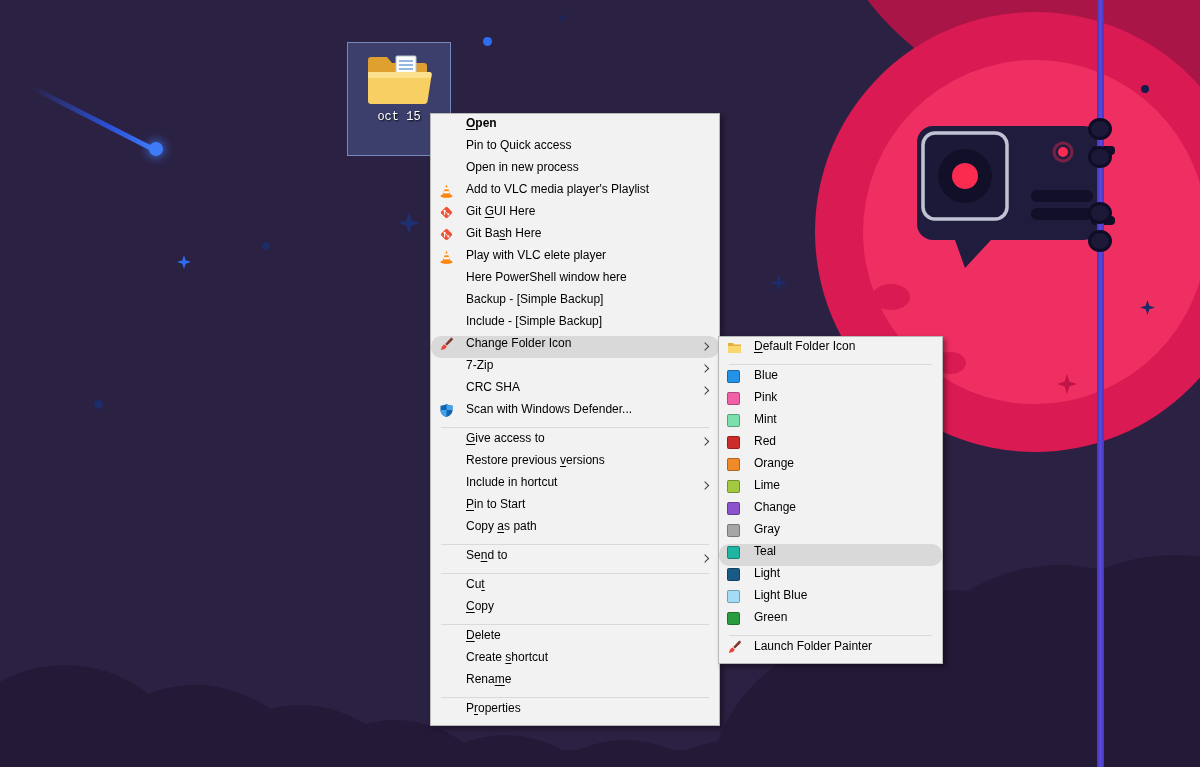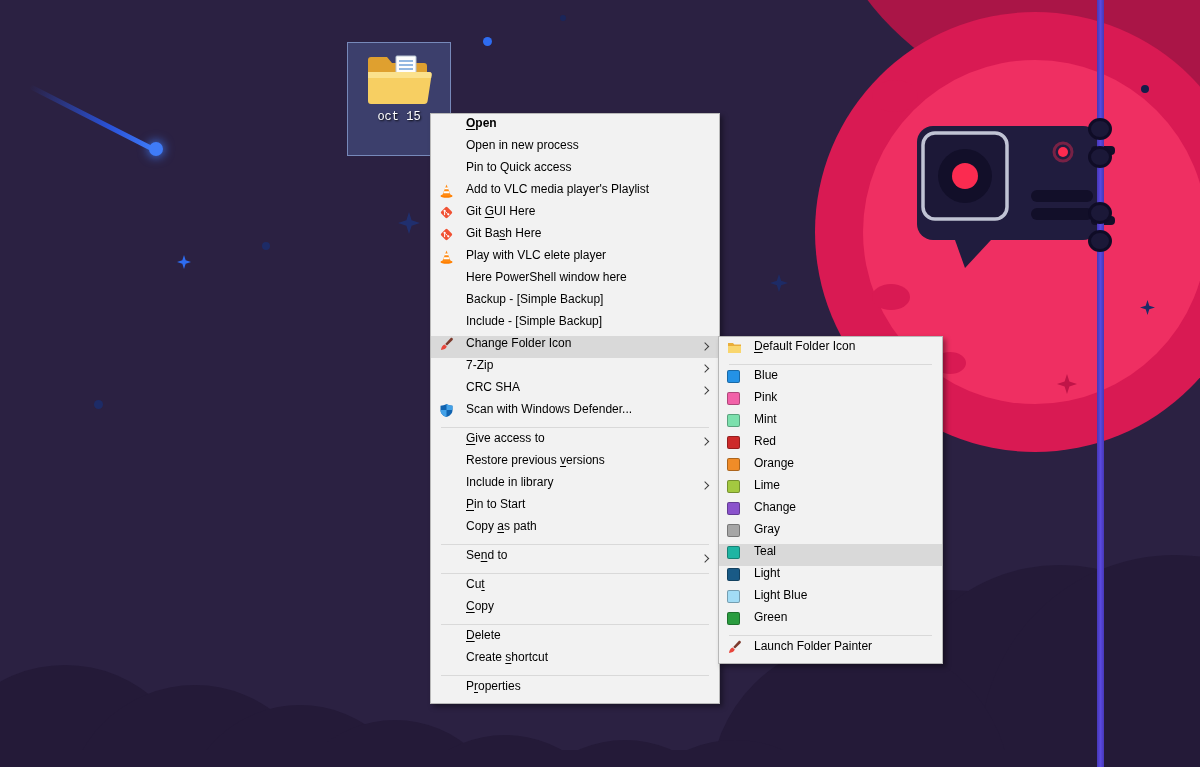--- a/index.html
+++ b/index.html
@@ -25,21 +25,21 @@
   .folder-item{position:absolute;left:347px;top:42px;width:104px;height:114px;z-index:5;
         background:rgba(96,128,200,.32);border:1px solid rgba(158,186,238,.6);
         display:flex;flex-direction:column;align-items:center;font-family:Liberation Mono, monospace;}
   .folder-item svg{margin-top:9px;}
   .folder-label{color:#fff;font-size:12px;margin-top:4px;text-shadow:1px 1px 2px rgba(0,0,0,.9);}
 
   
   .menu{position:absolute;background:var(--menu-bg,#f2f2f2);border:1px solid var(--menu-border,#b8b8b8);
         box-shadow:3px 3px 5px rgba(0,0,0,.38);padding:2px 0;font-size:12px;color:var(--menu-text,#000);}
   .menu-item{position:relative;height:22px;display:flex;align-items:flex-start;padding:0 22px 0 8px;white-space:nowrap;cursor:default;}
-  .menu-item.highlighted{background:var(--menu-highlight,#d9d9d9);}
+  .menu-item.highlighted{background:var(--menu-highlight,#d9d9d9);border-radius:10px;}
   .menu-item.bold .mi-label{font-weight:bold;}
   .mi-icon{width:20px;height:16px;margin-right:7px;flex:none;display:flex;align-items:center;justify-content:flex-start;}
   .swatch{display:inline-block;width:13px;height:13px;border-radius:2px;border:1px solid rgba(0,0,0,.28);}
   .mi-arrow{position:absolute;right:11px;top:50%;width:6px;height:6px;
         border-top:1.3px solid #3c3c3c;border-right:1.3px solid #3c3c3c;
         transform:translateY(-58%) rotate(45deg);}
   .menu-sep{height:1px;background:#d9d9d9;margin:3px 10px;}
   .mi-label u{text-underline-offset:2px;}
 </style>
 </head>
@@ -117,25 +117,25 @@
 </div>
 
 <div class="menu" style="left:430px;top:113px;width:290px;z-index:10;">
   <div>
       <div class="menu-item bold">
         <span class="mi-icon"></span>
         <span class="mi-label"><u>O</u>pen</span>
       </div>
       <div class="menu-item">
         <span class="mi-icon"></span>
+        <span class="mi-label">Pin to Quick access</span>
+      </div>
+      <div class="menu-item">
+        <span class="mi-icon"></span>
         <span class="mi-label">Open in new process</span>
-      </div>
-      <div class="menu-item">
-        <span class="mi-icon"></span>
-        <span class="mi-label">Pin to Quick access</span>
       </div>
       <div class="menu-item">
         <span class="mi-icon">
           <svg width="15" height="15" viewBox="0 0 15 15">
             <ellipse cx="7.5" cy="13" rx="6" ry="1.7" fill="#ff7f00"></ellipse>
             <path d="M3 13 L7.5 1.6 12 13 Z" fill="#ff8a12"></path>
             <path d="M5.1 8.2 h4.8 l.8 2 H4.3 Z" fill="#fff"></path>
             <path d="M6.2 4.4 h2.6 l.7 1.8 H5.5 Z" fill="#fff"></path>
           </svg>
         </span>
@@ -221,21 +221,21 @@
         <span class="mi-icon"></span>
         <span class="mi-label"><u>G</u>ive access to</span>
         <span class="mi-arrow"></span>
       </div>
       <div class="menu-item">
         <span class="mi-icon"></span>
         <span class="mi-label">Restore previous <u>v</u>ersions</span>
       </div>
       <div class="menu-item">
         <span class="mi-icon"></span>
-        <span class="mi-label">Include in library</span>
+        <span class="mi-label">Include in hortcut</span>
         <span class="mi-arrow"></span>
       </div>
       <div class="menu-item">
         <span class="mi-icon"></span>
         <span class="mi-label"><u>P</u>in to Start</span>
       </div>
       <div class="menu-item">
         <span class="mi-icon"></span>
         <span class="mi-label">Copy <u>a</u>s path</span>
       </div>
@@ -255,20 +255,24 @@
         <span class="mi-label"><u>C</u>opy</span>
       </div>
       <div class="menu-sep"></div>
       <div class="menu-item">
         <span class="mi-icon"></span>
         <span class="mi-label"><u>D</u>elete</span>
       </div>
       <div class="menu-item">
         <span class="mi-icon"></span>
         <span class="mi-label">Create <u>s</u>hortcut</span>
+      </div>
+      <div class="menu-item">
+        <span class="mi-icon"></span>
+        <span class="mi-label">Rena<u>m</u>e</span>
       </div>
       <div class="menu-sep"></div>
       <div class="menu-item">
         <span class="mi-icon"></span>
         <span class="mi-label">P<u>r</u>operties</span>
       </div>
     </div>
 </div>
 
 <div class="menu" style="left:718px;top:336px;width:225px;z-index:11;">

